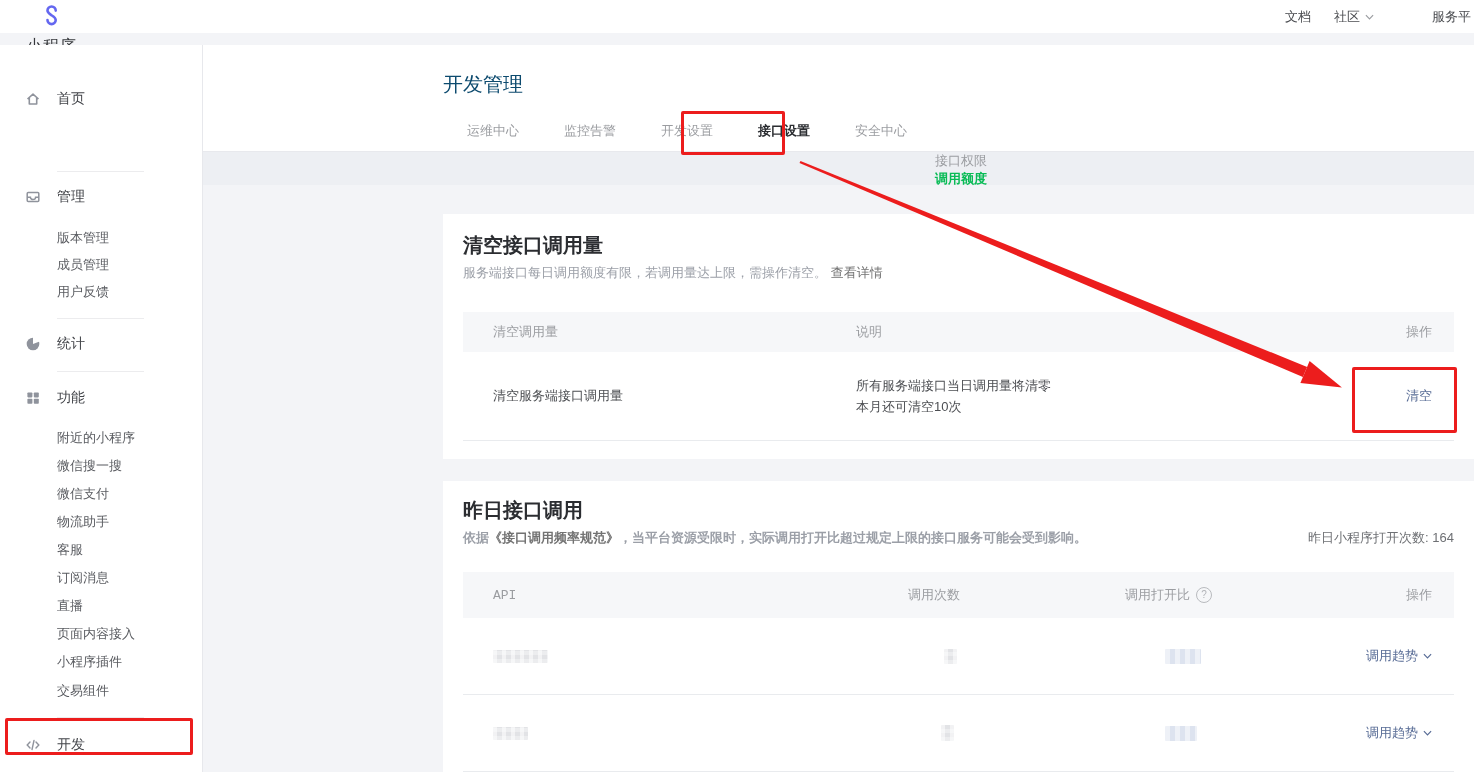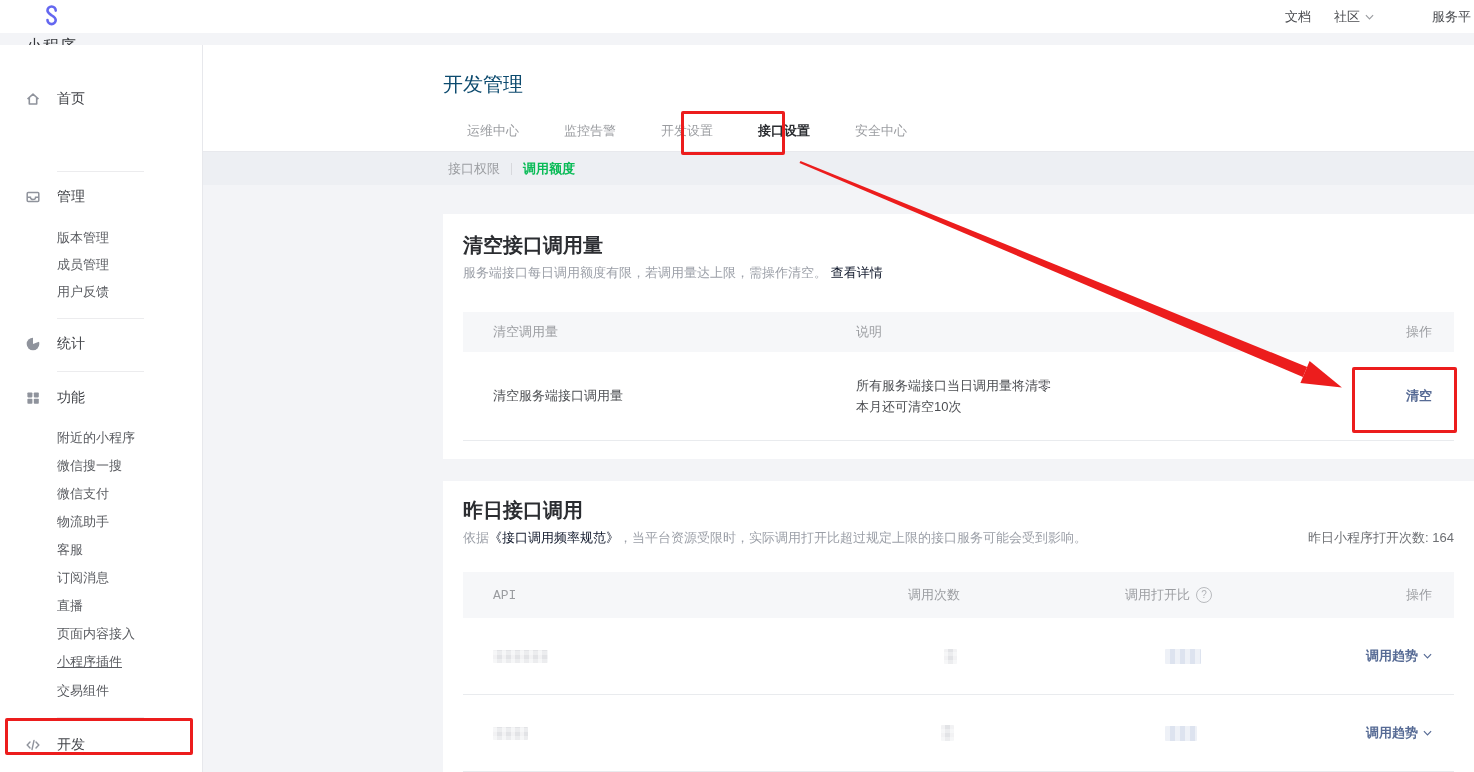--- a/index.html
+++ b/index.html
@@ -24,42 +24,42 @@
   .sb-label{position:absolute;left:57px;font-size:14px;color:#43454a;}
   .sb-item{position:absolute;left:57px;height:18px;font-size:13px;color:#5a5c61;cursor:pointer;white-space:nowrap;}
   .sb-divider{position:absolute;left:57px;width:87px;border-top:1px solid #ececee;}
   
   .main-header{position:absolute;left:203px;top:45px;right:0;height:107px;background:#fff;border-bottom:1px solid #e8e9ed;box-sizing:border-box;}
   .page-title{position:absolute;left:240px;top:26px;font-size:20px;font-weight:400;color:#0c4a6e;}
   .tabs{position:absolute;left:252px;bottom:0;height:40px;display:flex;gap:33px;align-items:center;}
   .tab{font-size:13px;color:#9b9da1;cursor:pointer;white-space:nowrap;margin-left:12px;}
   .tab.active{color:#2b2d31;font-weight:700;}
   
-  .subtab-bar{position:absolute;left:203px;top:152px;right:0;height:33px;background:#edeff3;display:flex;align-items:center;padding-left:245px;box-sizing:border-box;}
+  .subtab-bar{position:absolute;left:203px;top:152px;right:0;height:33px;background:#edeff3;display:flex;align-items:center;padding-left:245px;box-sizing:border-box;flex-direction:column;}
   .subtab{font-size:13px;color:#9b9da1;cursor:pointer;}
   .subtab.active{color:#09bb56;font-weight:700;}
   .subtab-sep{width:1px;height:12px;background:#d7d8dc;margin:0 11px;}
   
   .card{position:absolute;left:443px;right:0;background:#fff;padding:0 20px;box-sizing:border-box;}
   .card1{top:214px;height:245px;}
   .card2{top:481px;height:340px;}
   .card-title{padding-top:22px;font-size:20px;font-weight:600;color:#2b2d31;line-height:19px;}
   .card2 .card-title{padding-top:20px;}
   .card-desc{margin-top:9px;font-size:13px;color:#9b9fa7;line-height:18px;}
-  .lnk{color:#0f172a;cursor:pointer;}
+  .lnk{color:#737373;cursor:pointer;}
   .desc-row{display:flex;justify-content:space-between;align-items:flex-end;}
   .open-stat{font-size:13px;color:#6e7074;white-space:nowrap;}
   
   .thead{margin-top:30px;height:40px;background:#f6f7f9;display:flex;align-items:center;font-size:13px;color:#9b9da1;}
   .trow{height:88px;display:flex;align-items:center;border-bottom:1px solid #e9ebee;font-size:13px;color:#4c4e52;}
   .c1{padding-left:30px;width:363px;flex:none;}
   .c2{flex:1;}
   .c3{margin-left:auto;padding-right:22px;flex:none;text-align:right;}
   .cell-lines{line-height:21px;}
-  .action-lnk{color:#576b95;cursor:pointer;font-size:13px;font-weight:bold;}
+  .action-lnk{color:#576b95;cursor:pointer;font-size:13px;}
   
   .thead2{margin-top:25px;height:46px;background:#f6f7f9;display:flex;align-items:center;font-size:13px;color:#9b9da1;}
   .trow2{height:76px;display:flex;align-items:center;border-bottom:1px solid #e9ebee;}
   .d1{padding-left:30px;width:415px;flex:none;display:flex;align-items:center;font-family:Liberation Mono, monospace;}
   .d2{width:217px;flex:none;display:flex;align-items:center;}
   .d3{flex:1;display:flex;align-items:center;gap:6px;}
   .d4{margin-left:auto;padding-right:22px;flex:none;display:flex;align-items:center;gap:5px;}
   .help{width:14px;height:14px;border:1px solid #b9bbbf;border-radius:50%;color:#b2b4b8;font-size:10px;line-height:14px;text-align:center;cursor:pointer;flex:none;}
   
   .blur{height:13px;border-radius:1px;background:#e2e3e6;
@@ -151,21 +151,21 @@
     <span class="sb-label">功能</span>
   </div>
   <div class="sb-item" style="top:384px;">附近的小程序</div>
   <div class="sb-item" style="top:412px;">微信搜一搜</div>
   <div class="sb-item" style="top:440px;">微信支付</div>
   <div class="sb-item" style="top:468px;">物流助手</div>
   <div class="sb-item" style="top:496px;">客服</div>
   <div class="sb-item" style="top:524px;">订阅消息</div>
   <div class="sb-item" style="top:552px;">直播</div>
   <div class="sb-item" style="top:580px;">页面内容接入</div>
-  <div class="sb-item" style="top:608px;text-decoration:underline;">小程序插件</div>
+  <div class="sb-item" style="top:608px;">小程序插件</div>
   <div class="sb-item" style="top:637px;">交易组件</div>
   <div class="sb-divider" style="top:672px;"></div>
 
   <div class="sb-row" style="top:690px;">
     <span class="sb-ico">
       <svg width="16" height="16" viewBox="0 0 16 16">
           <path d="M5 5 L2.2 8 L5 11 M11 5 L13.8 8 L11 11 M9 3.5 L7 12.5" fill="none" stroke="#8f939c" stroke-width="1.4" stroke-linecap="round"></path>
         </svg>
     </span>
     <span class="sb-label">开发</span>
@@ -209,21 +209,21 @@
     </div>
     <div class="c3">
       <span class="action-lnk">清空</span>
     </div>
   </div>
 </div>
 
 <div class="card card2">
   <div class="card-title">昨日接口调用</div>
   <div class="desc-row">
-    <div class="card-desc" style="margin-top:9px;">
+    <div class="card-desc" style="margin-top:9px;font-weight:bold;">
       <span>依据</span><span class="lnk">《接口调用频率规范》</span><span>，当平台资源受限时，实际调用打开比超过规定上限的接口服务可能会受到影响。</span>
     </div>
     <div class="open-stat">昨日小程序打开次数: 164</div>
   </div>
   <div class="thead2">
     <div class="d1">API</div>
     <div class="d2">调用次数</div>
     <div class="d3">
       <span>调用打开比</span>
       <span class="help">?</span>

